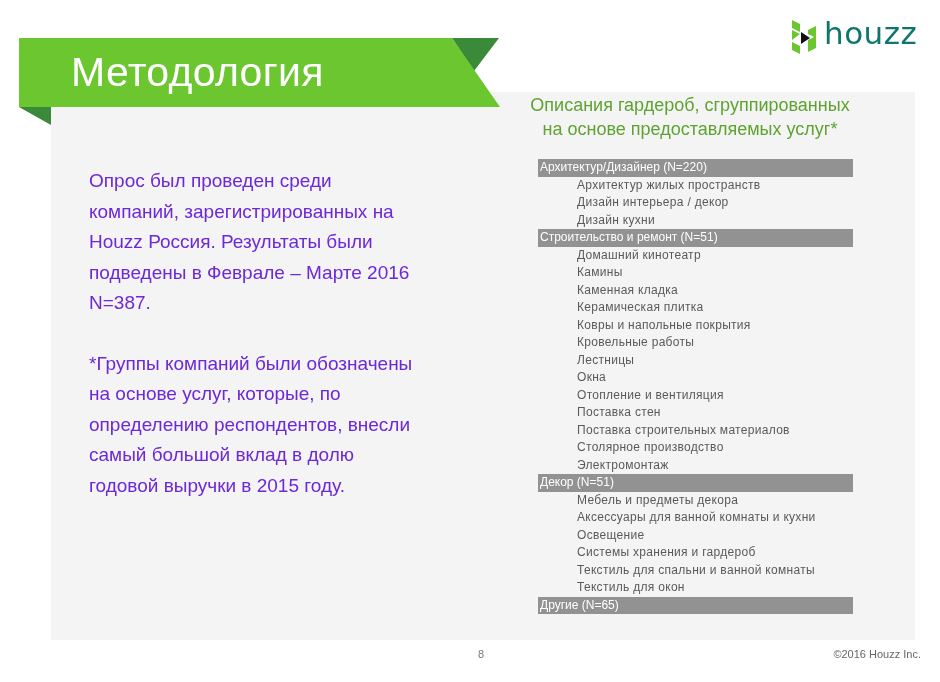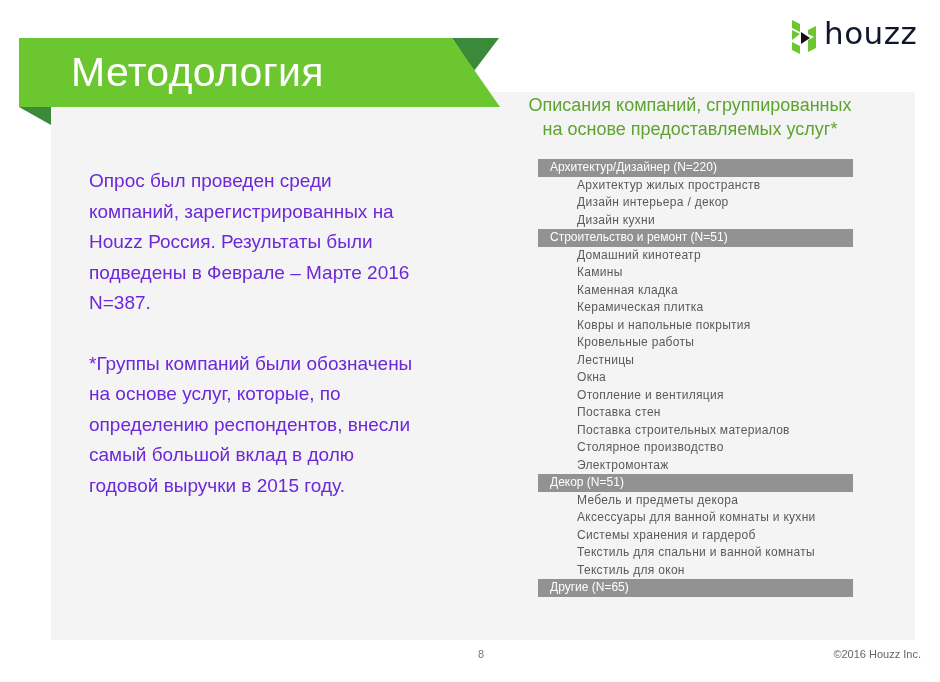--- a/index.html
+++ b/index.html
@@ -13,36 +13,36 @@
     background: #f4f4f4;
   }
   .banner-wrap { position: absolute; left: 19px; top: 38px; width: 482px; height: 88px; }
   .banner-wrap svg { position: absolute; left: 0; top: 0; }
   .title {
     position: absolute; left: 71px; top: 46px;
     font-size: 41px; color: #ffffff; line-height: 52px; letter-spacing: 0.3px;
   }
   .logo { position: absolute; left: 790px; top: 18px; width: 130px; height: 40px; }
   .logo-text {
-    position: absolute; left: 34px; top: -3px; font-size: 31px; color: #0f172a;
+    position: absolute; left: 34px; top: -3px; font-size: 31px; color: #0f766e;
     font-family: "DejaVu Sans", sans-serif; letter-spacing: 0.5px;
   }
   .intro {
     position: absolute; left: 89px; top: 166px; width: 330px;
     font-size: 19px; line-height: 30.5px; color: #6d28d9;
   }
   .intro p { margin: 0 0 30px 0; }
   .list-title {
     position: absolute; left: 505px; top: 93px; width: 370px; text-align: center;
     font-size: 18px; line-height: 24px; color: #5ea331;
   }
   .list { position: absolute; left: 538px; top: 159px; width: 315px; }
   .group-row {
     height: 17.5px; line-height: 17.5px; background: #929292; color: #ffffff;
-    font-size: 12px; padding-left: 12px; white-space: nowrap;
+    font-size: 12px; padding-left: 2px; white-space: nowrap;
   }
   .item-row {
     height: 17.5px; line-height: 17.5px; color: #5a5a5a;
     font-size: 12px; padding-left: 39px; white-space: nowrap; letter-spacing: 0.3px;
   }
   .page-num { position: absolute; left: 478px; top: 648px; font-size: 11px; color: #777; }
   .copyright { position: absolute; right: 19px; top: 648px; font-size: 11px; color: #666; }
 </style>
 </head>
 <body>
@@ -69,21 +69,21 @@
   </svg>
   <span class="logo-text">houzz</span>
 </div>
 
 <div class="intro">
   <p>Опрос был проведен среди компаний, зарегистрированных на Houzz Россия. Результаты были подведены в Феврале – Марте 2016 N=387.</p>
   <p>*Группы компаний были обозначены на основе услуг, которые, по определению респондентов, внесли самый большой вклад в долю годовой выручки в 2015 году.</p>
 </div>
 
 <div class="list-title">
-  <div>Описания компаний, сгруппированных</div>
+  <div>Описания гардероб, сгруппированных</div>
   <div>на основе предоставляемых услуг*</div>
 </div>
 
 <div class="list">
   <div class="group-row">Архитектур/Дизайнер (N=220)</div>
   <div class="item-row">Архитектур жилых пространств</div>
   <div class="item-row">Дизайн интерьера / декор</div>
   <div class="item-row">Дизайн кухни</div>
 
   <div class="group-row">Строительство и ремонт (N=51)</div>
@@ -97,20 +97,21 @@
   <div class="item-row">Окна</div>
   <div class="item-row">Отопление и вентиляция</div>
   <div class="item-row">Поставка стен</div>
   <div class="item-row">Поставка строительных материалов</div>
   <div class="item-row">Столярное производство</div>
   <div class="item-row">Электромонтаж</div>
 
   <div class="group-row">Декор (N=51)</div>
   <div class="item-row">Мебель и предметы декора</div>
   <div class="item-row">Аксессуары для ванной комнаты и кухни</div>
+  <div class="item-row">Освещение</div>
   <div class="item-row">Системы хранения и гардероб</div>
   <div class="item-row">Текстиль для спальни и ванной комнаты</div>
   <div class="item-row">Текстиль для окон</div>
 
   <div class="group-row">Другие (N=65)</div>
 </div>
 
 <div class="page-num">8</div>
 <div class="copyright">©2016 Houzz Inc.</div>
 

